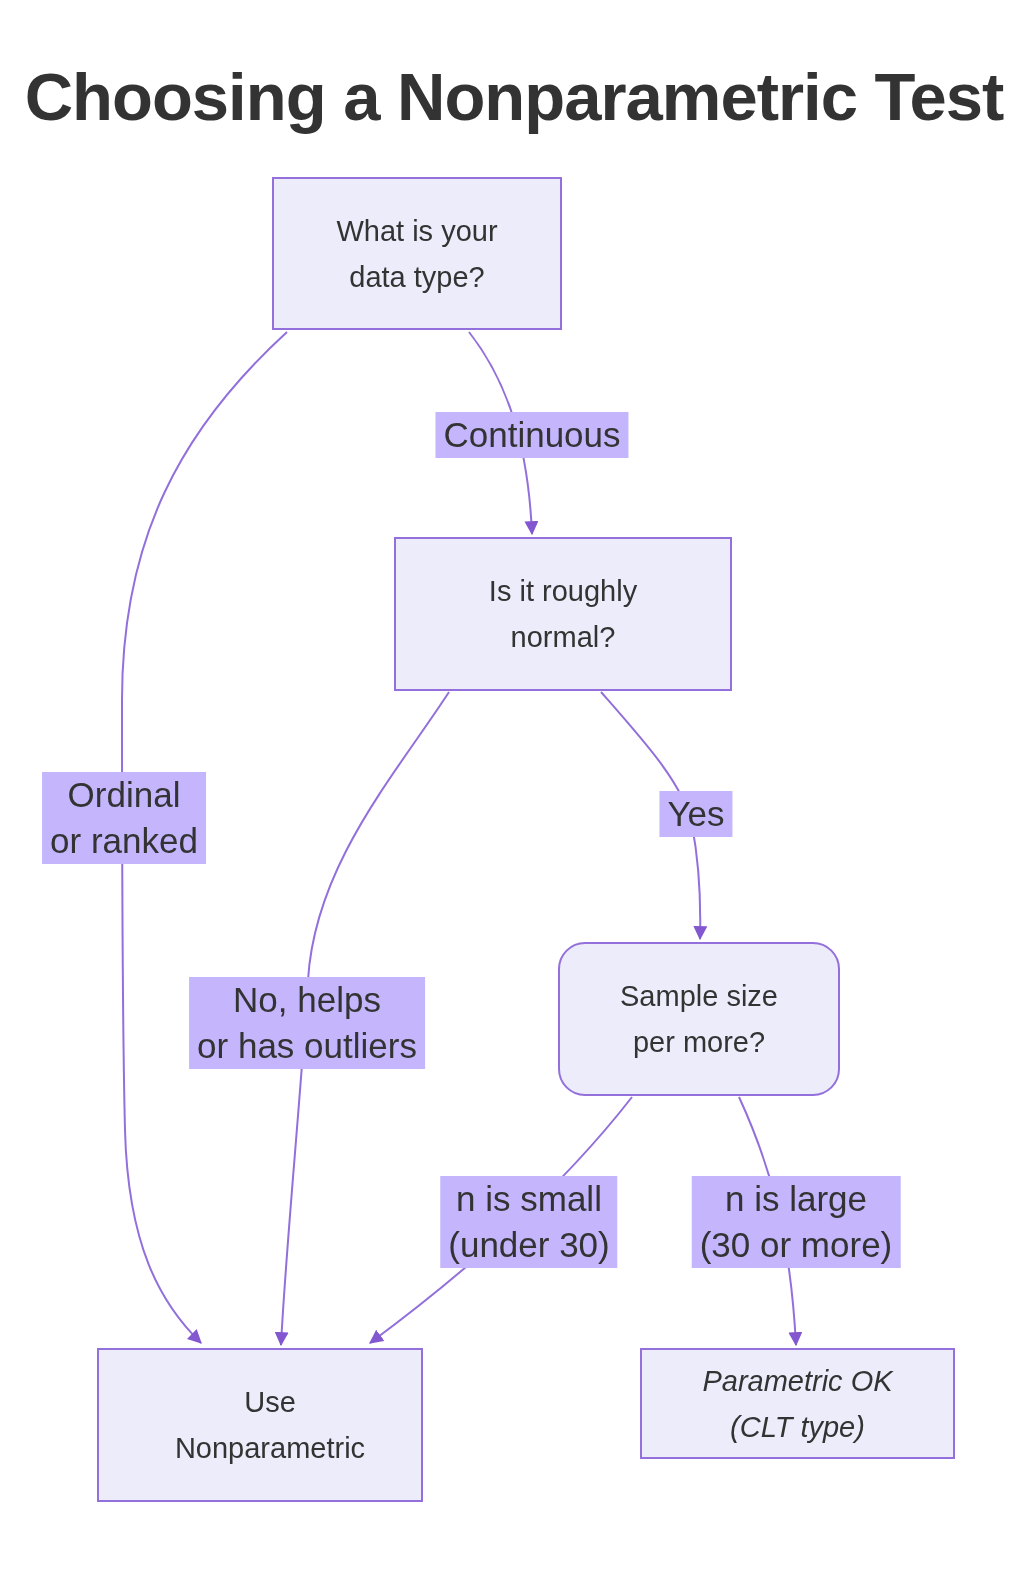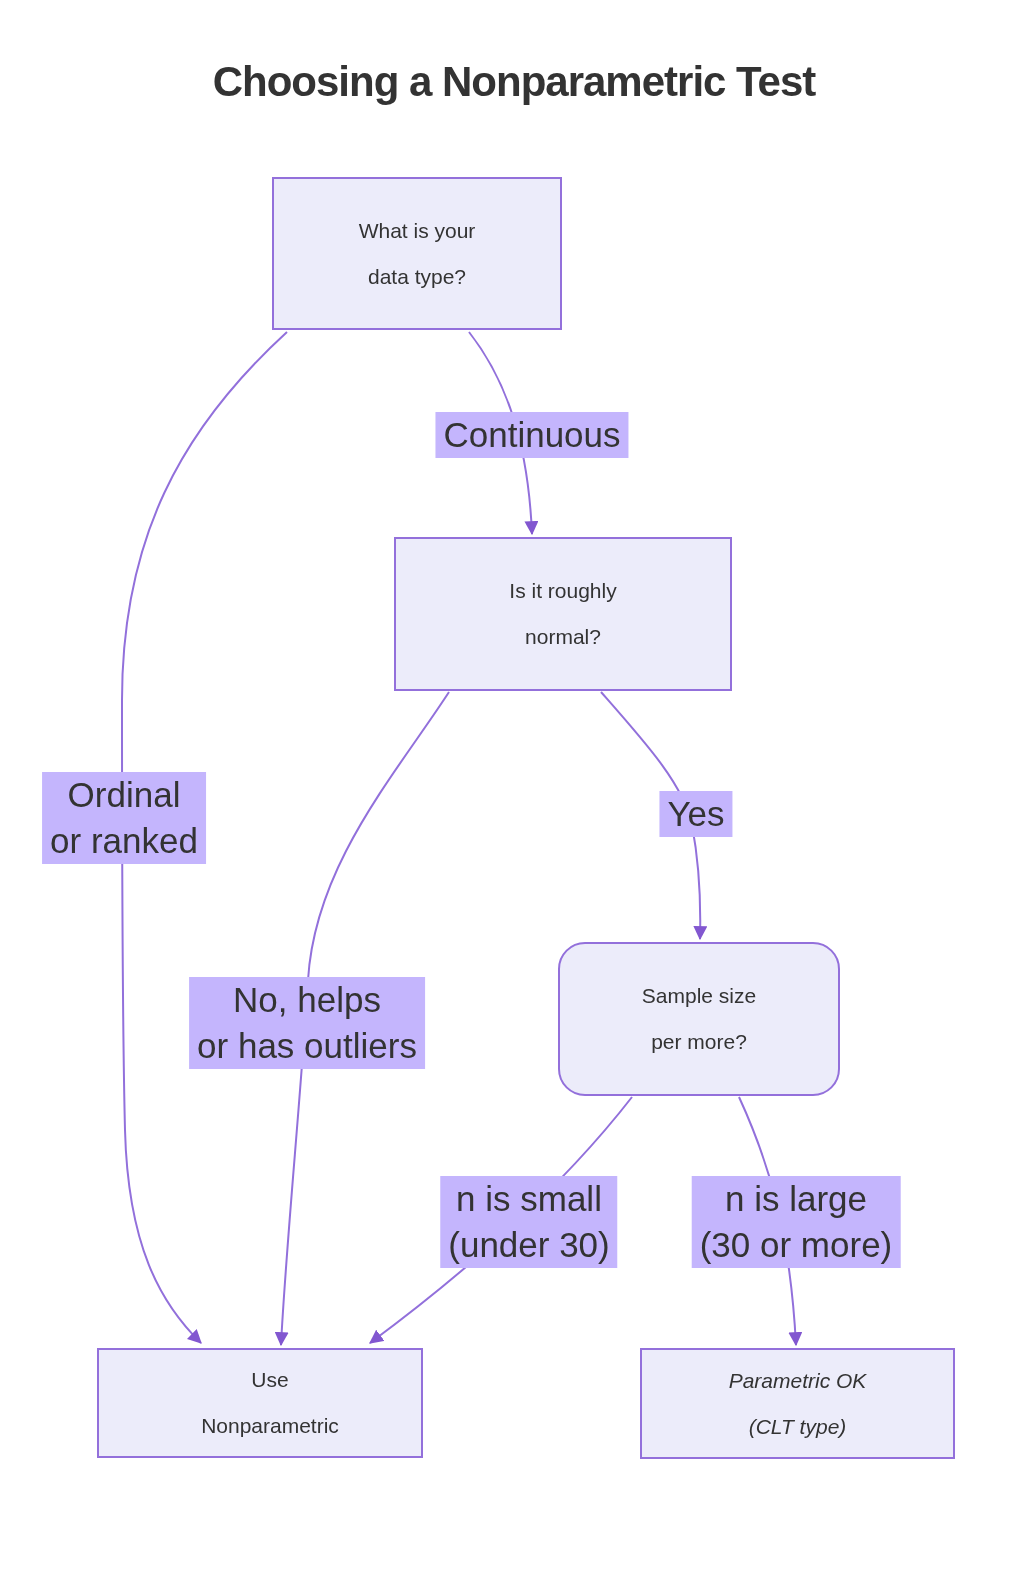--- a/index.html
+++ b/index.html
@@ -18,21 +18,21 @@
     background: #ffffff;
     font-family: "Liberation Sans", sans-serif;
     color: var(--text);
     overflow: hidden;
   }
   .title {
     position: absolute;
     left: 0; right: 0; top: 58px;
     margin: 0;
     text-align: center;
-    font-size: 42px;
+    font-size: 67px;
     font-weight: 700;
     letter-spacing: -1px;
     color: var(--text);
   }
   .edges {
     position: absolute;
     left: 0; top: 0;
   }
   .edge {
     fill: none;
@@ -42,21 +42,21 @@
   .arrowhead { fill: var(--arrow-head); }
   .node {
     position: absolute;
     background: var(--node-fill);
     border: 2px solid var(--node-border);
     display: flex;
     flex-direction: column;
     align-items: center;
     justify-content: center;
     text-align: center;
-    font-size: 21px;
+    font-size: 29px;
     line-height: 46px;
     color: var(--text);
   }
   .node-line { display: block; }
   .elabel {
     position: absolute;
     transform: translate(-50%, -50%);
     background: #c4b5fd;
     padding: 0 8px;
     text-align: center;
@@ -96,21 +96,21 @@
   <div class="node" style="left:394px; top:537px; width:338px; height:154px;">
     <span class="node-line">Is it roughly</span>
     <span class="node-line">normal?</span>
   </div>
 
   <div class="node" style="left:558px; top:942px; width:282px; height:154px;border-radius:27px;">
     <span class="node-line">Sample size</span>
     <span class="node-line">per more?</span>
   </div>
 
-  <div class="node" style="left:97px; top:1348px; width:326px; height:110px;padding-left:20px;">
+  <div class="node" style="left:97px; top:1348px; width:326px; height:154px;padding-left:20px;">
     <span class="node-line">Use</span>
     <span class="node-line">Nonparametric</span>
   </div>
 
   <div class="node" style="left:640px; top:1348px; width:315px; height:111px;font-style:italic;">
     <span class="node-line">Parametric OK</span>
     <span class="node-line">(CLT type)</span>
   </div>
 
   <div class="elabel" style="left:532px; top:435px;">

